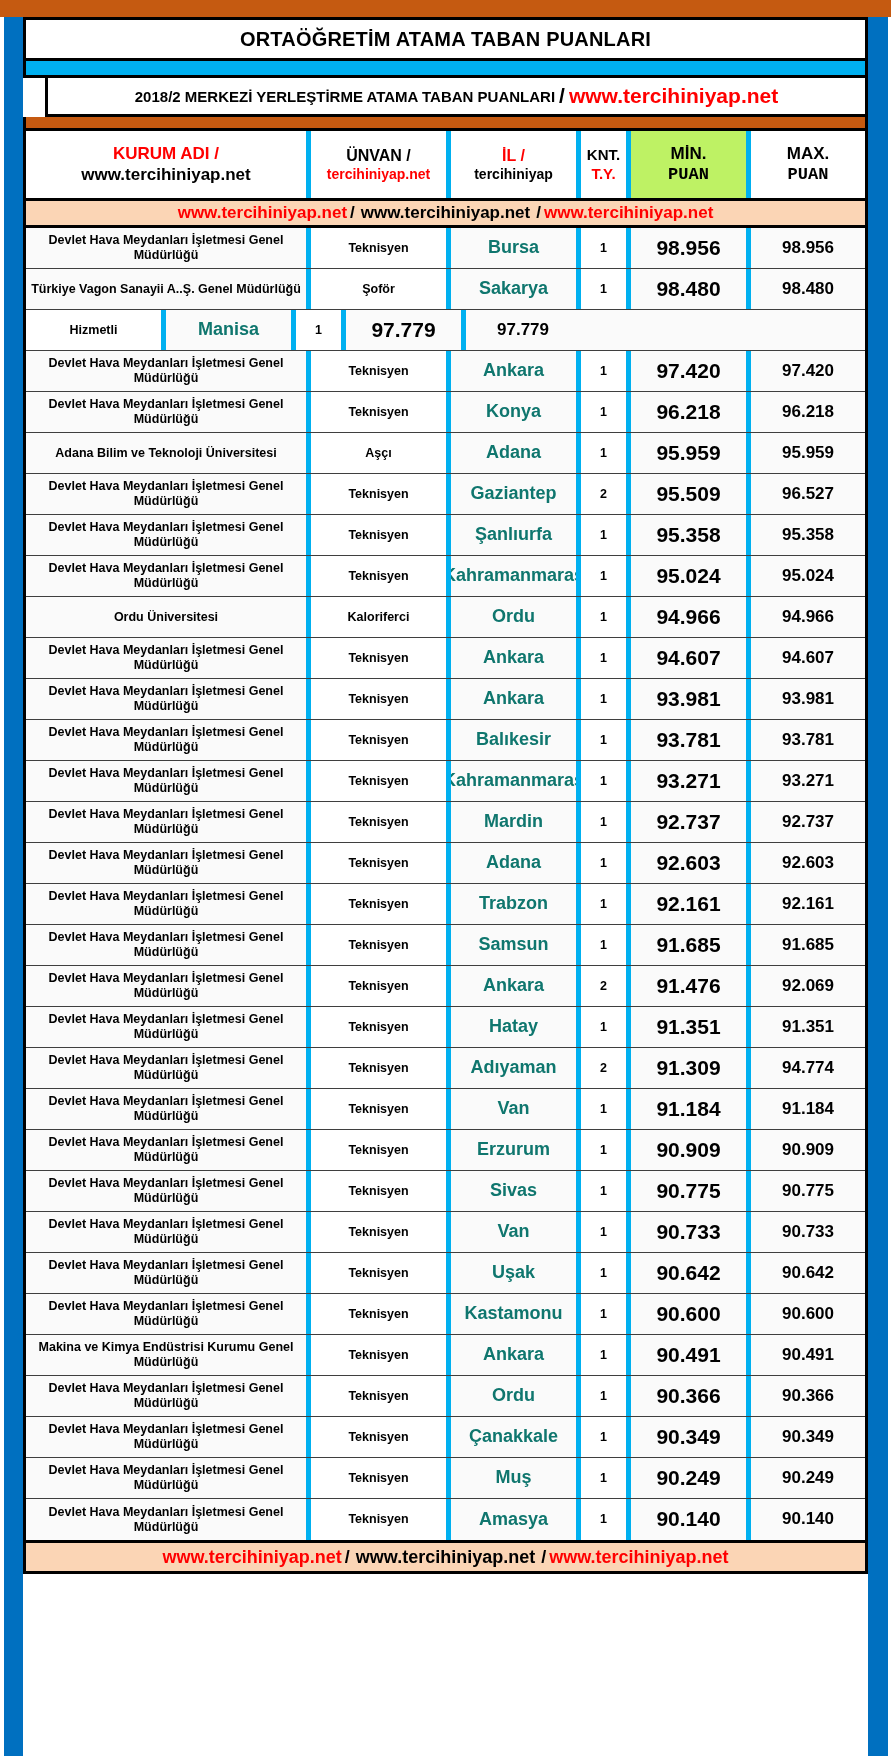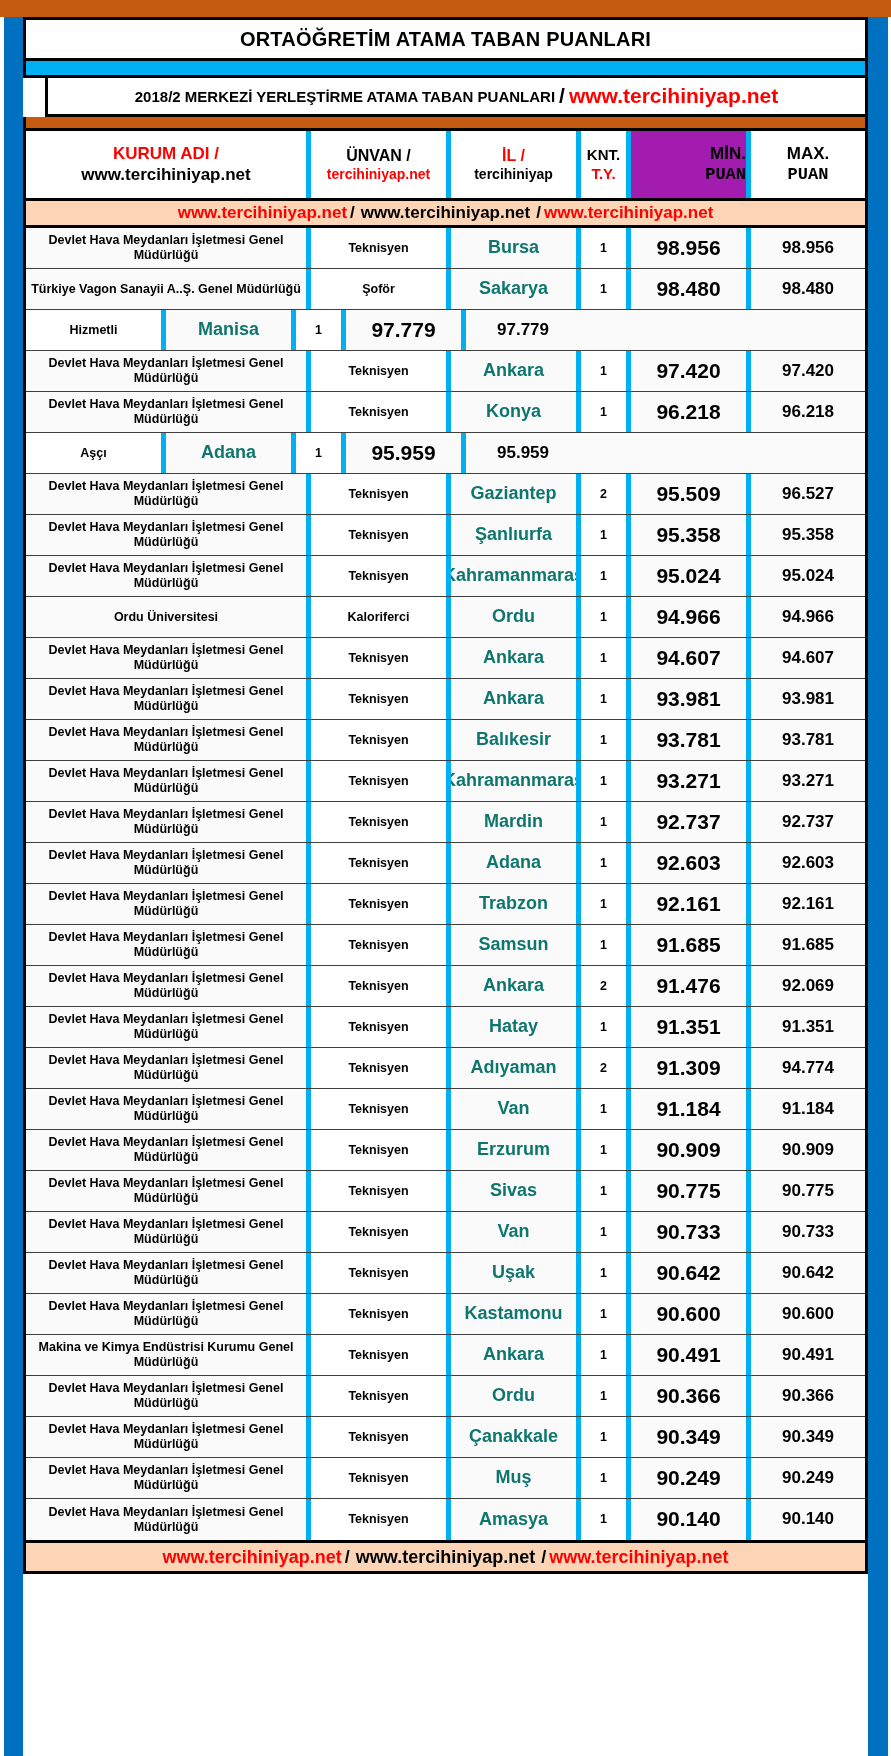--- a/index.html
+++ b/index.html
@@ -145,21 +145,21 @@
     display: flex;
     flex-direction: column;
     align-items: center;
     justify-content: center;
     text-align: center;
     background: #ffffff;
     overflow: hidden;
     line-height: 1.22;
   }
   .hdr-cell.sep { border-right: 5px solid #00b0f0; }
-  .hdr-cell.yellow { background: #a21caf; align-items: flex-end; }
+  .hdr-cell.yellow { background: #bef264; }
 
   .c-kurum { width: 285px; }
   .c-unvan { width: 140px; }
   .c-il    { width: 130px; }
   .c-knt   { width: 50px; }
   .c-min   { width: 120px; }
   .c-max   { width: 114px; }
 
   .h-l1 { font-weight: bold; }
   .h-l2 { font-weight: bold; }
@@ -360,20 +360,21 @@
           </div>
           <div class="row">
             <div class="cell kurum c-kurum sep">Devlet Hava Meydanları İşletmesi Genel Müdürlüğü</div>
             <div class="cell unvan c-unvan sep">Teknisyen</div>
             <div class="cell il c-il sep">Konya</div>
             <div class="cell knt c-knt sep">1</div>
             <div class="cell minp c-min sep">96.218</div>
             <div class="cell maxp c-max">96.218</div>
           </div>
           <div class="row">
+            <div class="cell kurum c-kurum sep">Adana Bilim ve Teknoloji Üniversitesi</div>
             <div class="cell unvan c-unvan sep">Aşçı</div>
             <div class="cell il c-il sep">Adana</div>
             <div class="cell knt c-knt sep">1</div>
             <div class="cell minp c-min sep">95.959</div>
             <div class="cell maxp c-max">95.959</div>
           </div>
           <div class="row">
             <div class="cell kurum c-kurum sep">Devlet Hava Meydanları İşletmesi Genel Müdürlüğü</div>
             <div class="cell unvan c-unvan sep">Teknisyen</div>
             <div class="cell il c-il sep">Gaziantep</div>

